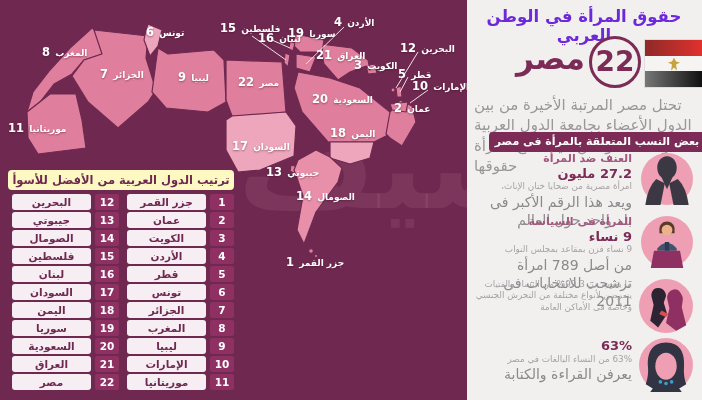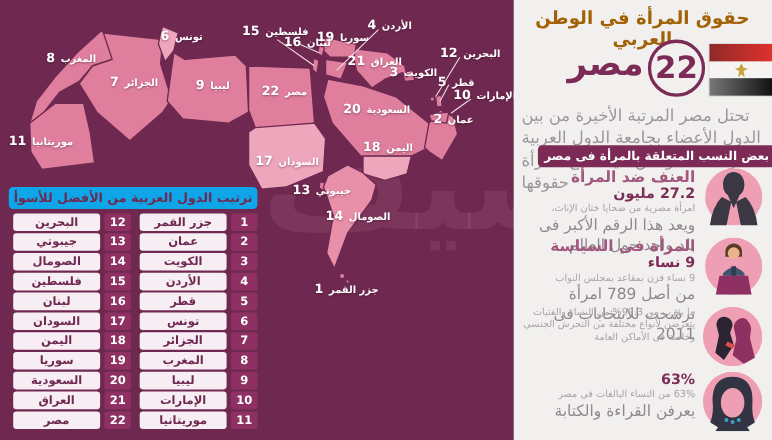--- a/index.html
+++ b/index.html
@@ -10,52 +10,52 @@
   #map-region{position:absolute;left:0;top:0;width:467px;height:400px;background:#6f2950;overflow:hidden;}
   #map-svg{position:absolute;left:0;top:0;}
   .watermark{position:absolute;left:238px;top:98px;font-size:118px;font-weight:bold;
              color:rgba(243,180,205,0.10);letter-spacing:4px;pointer-events:none;}
   .mlabel{position:absolute;direction:rtl;white-space:nowrap;color:#ffffff;
           font-size:9px;font-weight:bold;text-shadow:0 1px 2px rgba(60,10,35,0.45);}
   .mlabel .mrank{font-size:11.5px;margin-right:2px;}
 
   
   #rank-table{position:absolute;left:8px;top:170px;width:226px;direction:rtl;}
-  .theader{background:#0ea5e9;color:#6f2950;font-weight:bold;font-size:11.5px;height:20px;
+  .theader{background:#fef9c3;color:#6f2950;font-weight:bold;font-size:11.5px;height:20px;
            line-height:20px;text-align:center;border-radius:4px;margin-bottom:4px;}
   .trow{display:flex;direction:rtl;height:16px;margin-bottom:2px;}
   .rank{width:24px;background:#8e3162;color:#fff;font-size:10.5px;font-weight:bold;
         text-align:center;line-height:16px;border-radius:2px;flex:0 0 auto;}
   .cpill{width:79px;background:#f7eef3;color:#6f2950;font-size:10.5px;font-weight:bold;
          text-align:center;line-height:16px;border-radius:3px;margin-right:4px;flex:0 0 auto;}
   .pairgap{width:8px;flex:0 0 auto;}
 
   
   #panel{position:absolute;left:467px;top:0;width:235px;height:400px;background:#f1f0ef;direction:rtl;}
   #panel-title{position:absolute;top:7px;right:7px;width:222px;text-align:center;
-               color:#a16207;font-size:16.5px;font-weight:bold;}
+               color:#6d28d9;font-size:16.5px;font-weight:bold;}
   #egypt-row{position:absolute;top:36px;right:0;width:235px;height:54px;}
   #flag{position:absolute;right:0;top:4px;width:57px;height:47px;box-shadow:0 0 0 1px rgba(0,0,0,0.08);}
   #flag .fr{height:16px;background:linear-gradient(90deg,#8e2a28,#e0312d);}
   #flag .fw{height:15px;background:#f5f4f2;position:relative;}
   #flag .fb{height:16px;background:linear-gradient(90deg,#777,#111);}
   #flag svg{position:absolute;left:50%;top:50%;transform:translate(-50%,-50%);}
   #rank-circle{position:absolute;right:61px;top:0;width:46px;height:46px;border:3px solid #7c2b56;
                border-radius:50%;background:#f1f0ef;color:#7c2b56;font-size:28px;font-weight:bold;
                text-align:center;line-height:46px;}
   #egypt-name{position:absolute;right:117px;top:4px;color:#7c2b56;font-size:31px;font-weight:bold;}
   #intro{position:absolute;top:95px;right:8px;width:220px;text-align:left;color:#9a969a;
          font-size:15px;line-height:1.35;}
   #section-banner{position:absolute;top:132px;right:-3px;left:22px;height:20px;background:#7c2b56;
                   border-radius:4px;color:#fff;font-size:11px;font-weight:bold;text-align:center;
                   line-height:20px;}
   .stat{position:absolute;right:0;width:235px;}
   .sicon{position:absolute;right:9px;top:0;}
   .stext{padding-right:70px;padding-left:4px;text-align:right;}
-  .shead{color:#a3577e;font-size:14px;font-weight:bold;line-height:1.15;}
+  .shead{color:#a3577e;font-size:11px;font-weight:bold;line-height:1.15;}
   .sval{color:#7c2b56;font-size:13px;font-weight:bold;line-height:1.2;}
   .sbody{color:#a7a2a5;font-size:8.8px;line-height:1.3;}
   .sbold{color:#8d888b;font-size:14px;font-weight:normal;line-height:1.3;}
 </style>
 </head>
 <body>
 
 <div id="stage">
 
   <div id="map-region">

